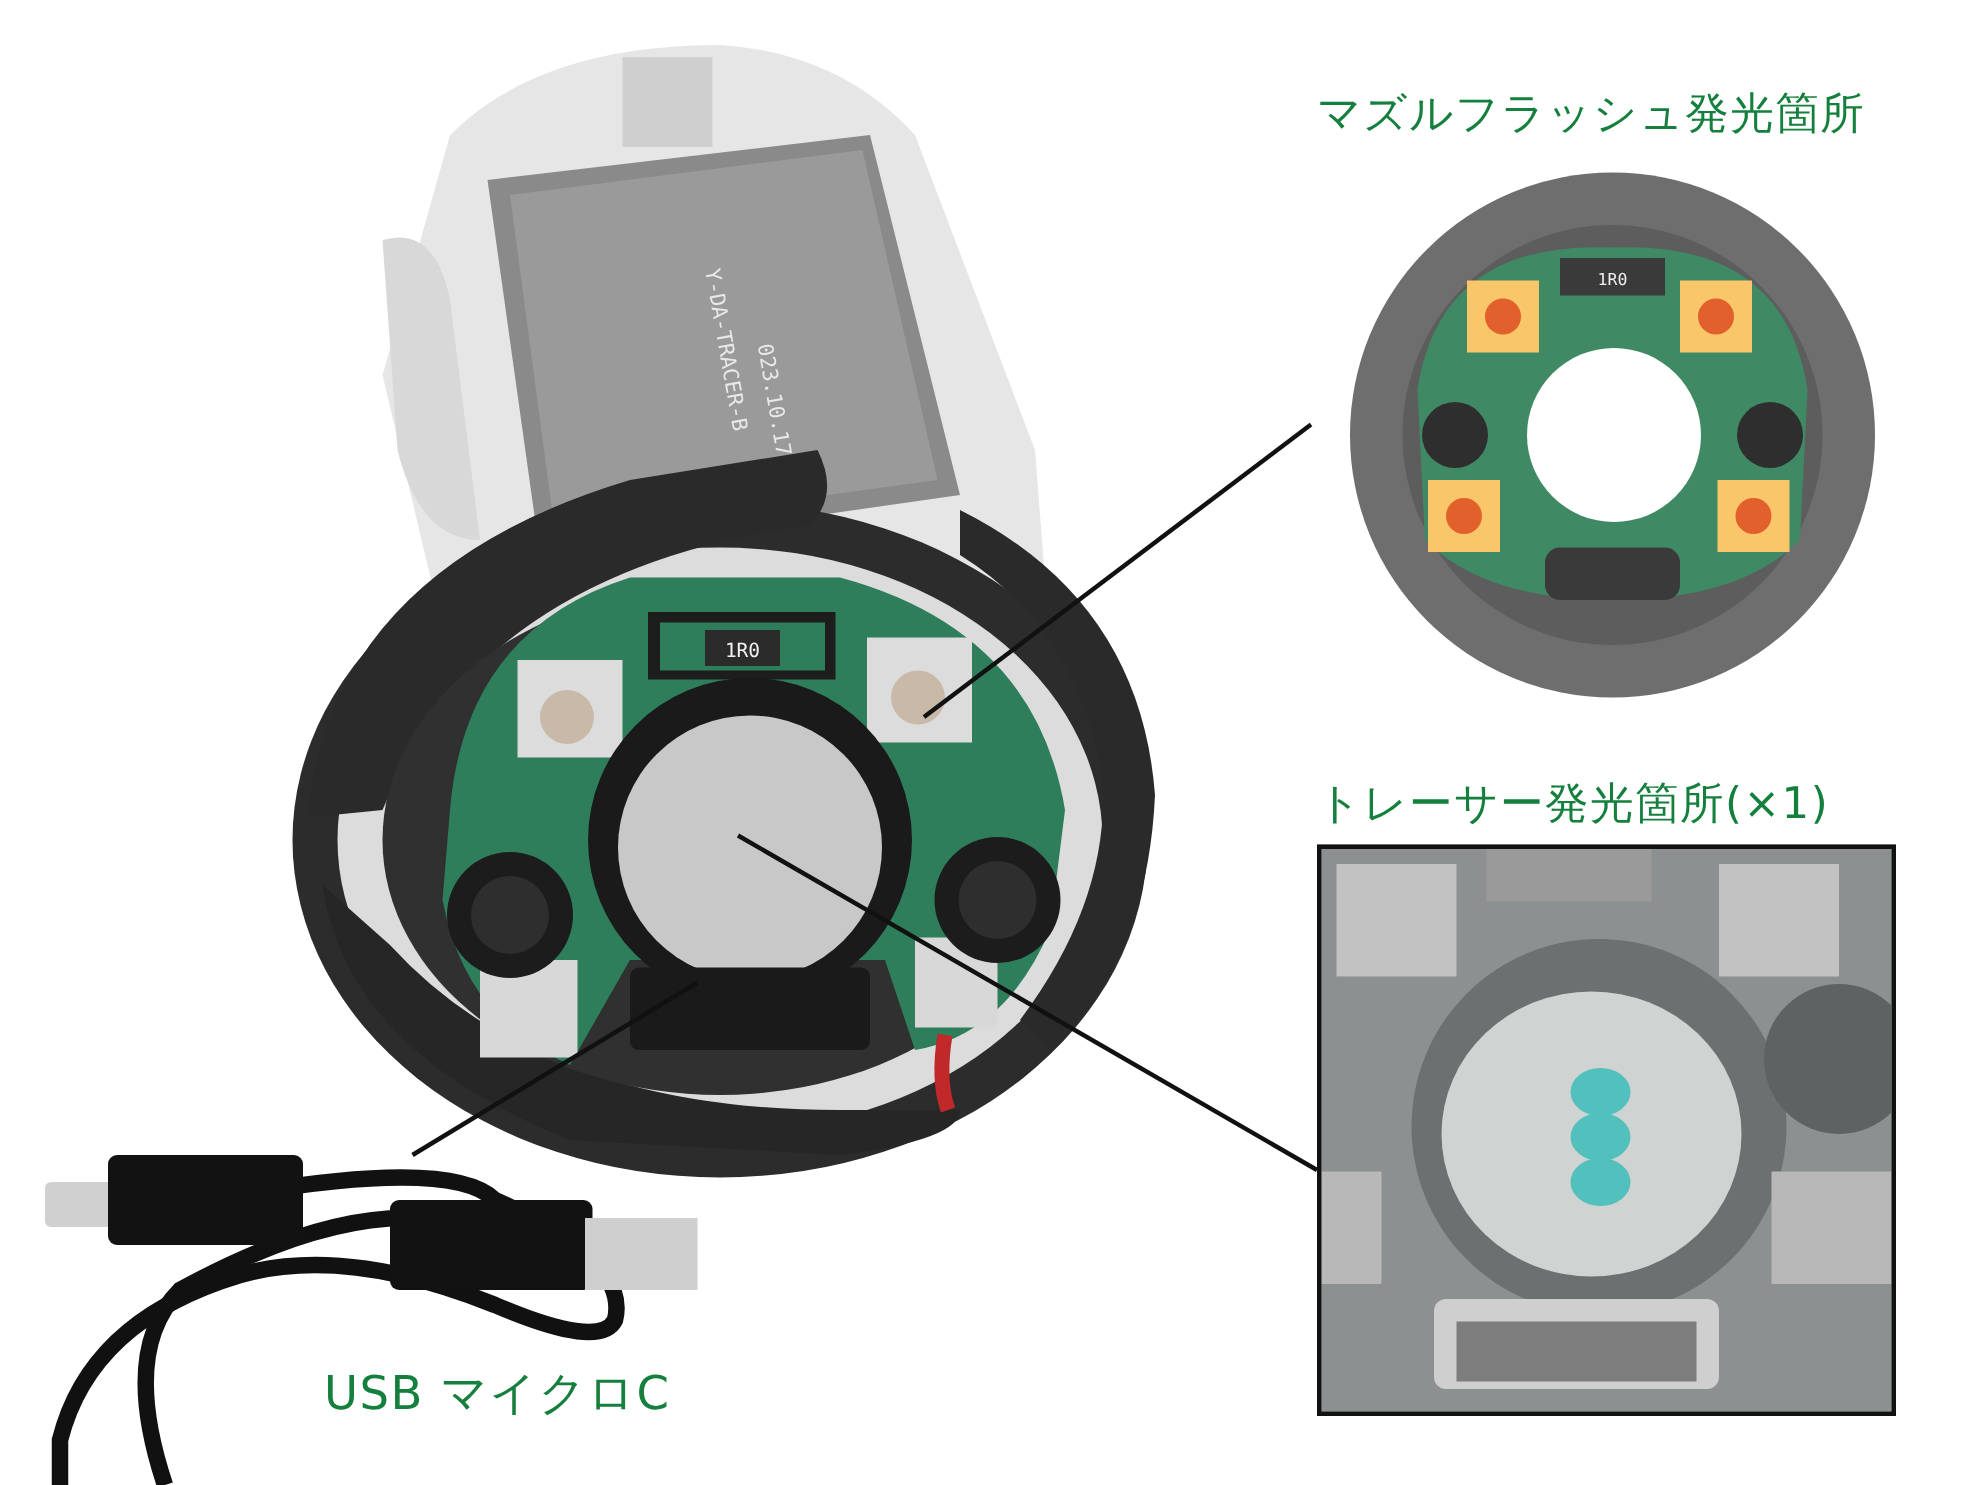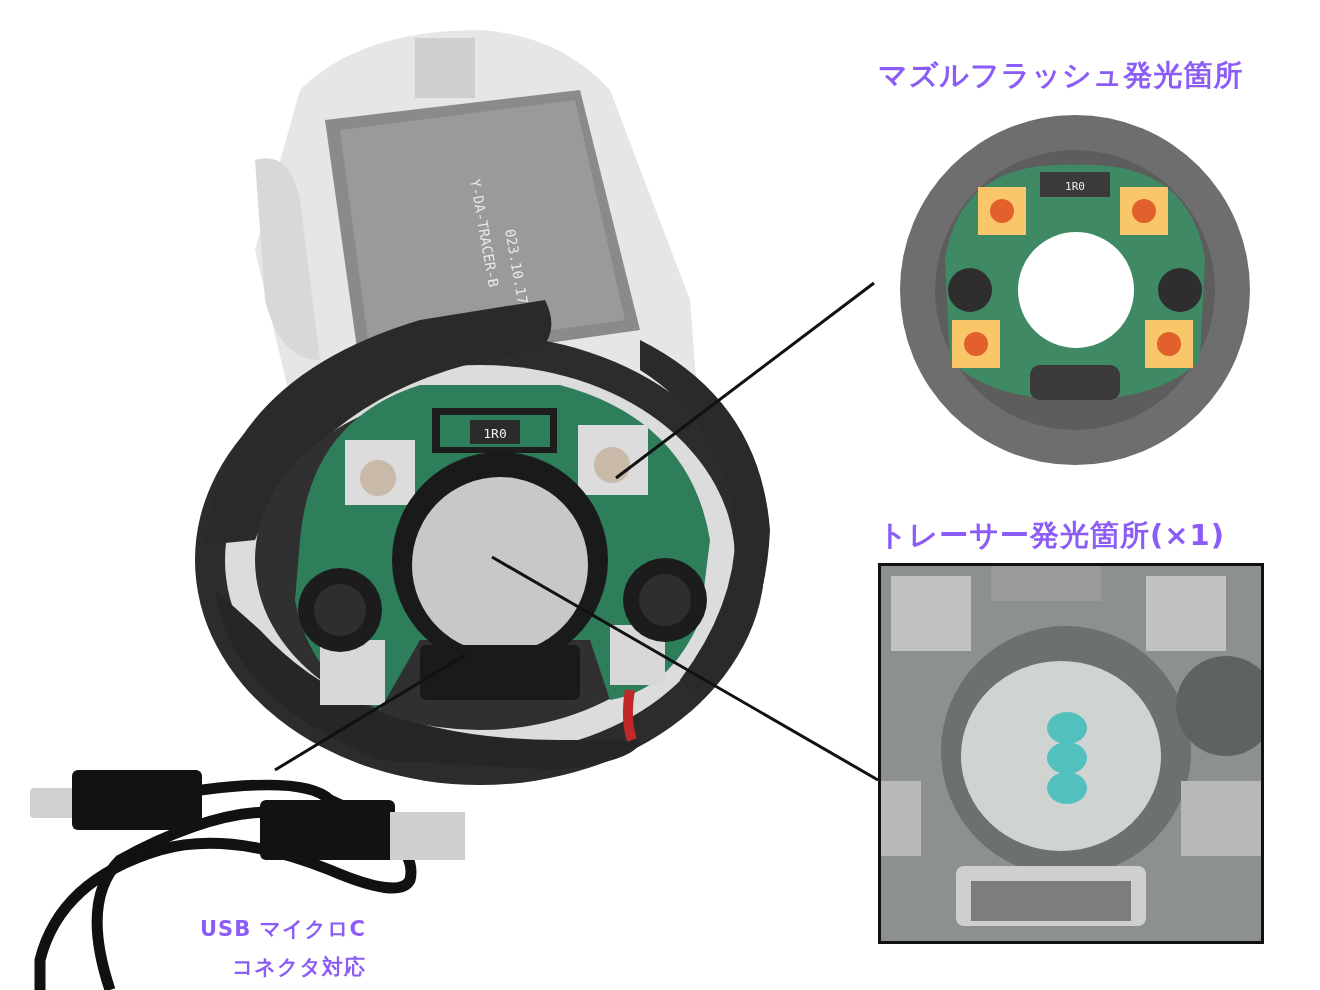--- a/index.html
+++ b/index.html
@@ -1,20 +1,20 @@
 <!DOCTYPE html>
 <html><head>
 <meta charset="utf-8">
 <style>
   html, body { margin:0; padding:0; background:#ffffff; }
   body { width:1320px; height:990px; position:relative; overflow:hidden; font-family:"DejaVu Sans", sans-serif; }
-  .label { position:absolute; font-weight:bold; color:#8b5cf6; letter-spacing:1px; white-space:nowrap; }
+  .label { position:absolute; font-weight:normal; color:#15803d; letter-spacing:1px; white-space:nowrap; }
   #muzzle-title { left:878px; top:56px; font-size:29px; }
   #tracer-title { left:878px; top:516px; font-size:29px; }
-  #usb-label { left:200px; top:910px; font-size:21px; line-height:38px;text-align:right; }
+  #usb-label { left:216px; top:910px; font-size:31px; line-height:38px; }
   #usb-label div { white-space:nowrap; }
   svg { position:absolute; left:0; top:0; }
   .inset-box { position:absolute; left:878px; top:563px; width:380px; height:375px; border:3px solid #111; overflow:hidden; background:#9c9f9e; }
 </style>
 </head>
 <body>
 
 <svg width="1320" height="990" viewBox="0 0 1320 990">
 
   <g>
@@ -117,14 +117,13 @@
     <rect x="75" y="300" width="190" height="60" rx="8" fill="#cfcfcf"></rect>
     <rect x="90" y="315" width="160" height="40" fill="#7d7d7d"></rect>
     <circle cx="345" cy="140" r="50" fill="#5f6262"></circle>
   </svg>
 </div>
 
 <div class="label" id="muzzle-title">マズルフラッシュ発光箇所</div>
 <div class="label" id="tracer-title">トレーサー発光箇所(×1)</div>
 <div class="label" id="usb-label">
   <div>USB マイクロC</div>
-  <div>コネクタ対応</div>
 </div>
 
 </body></html>

